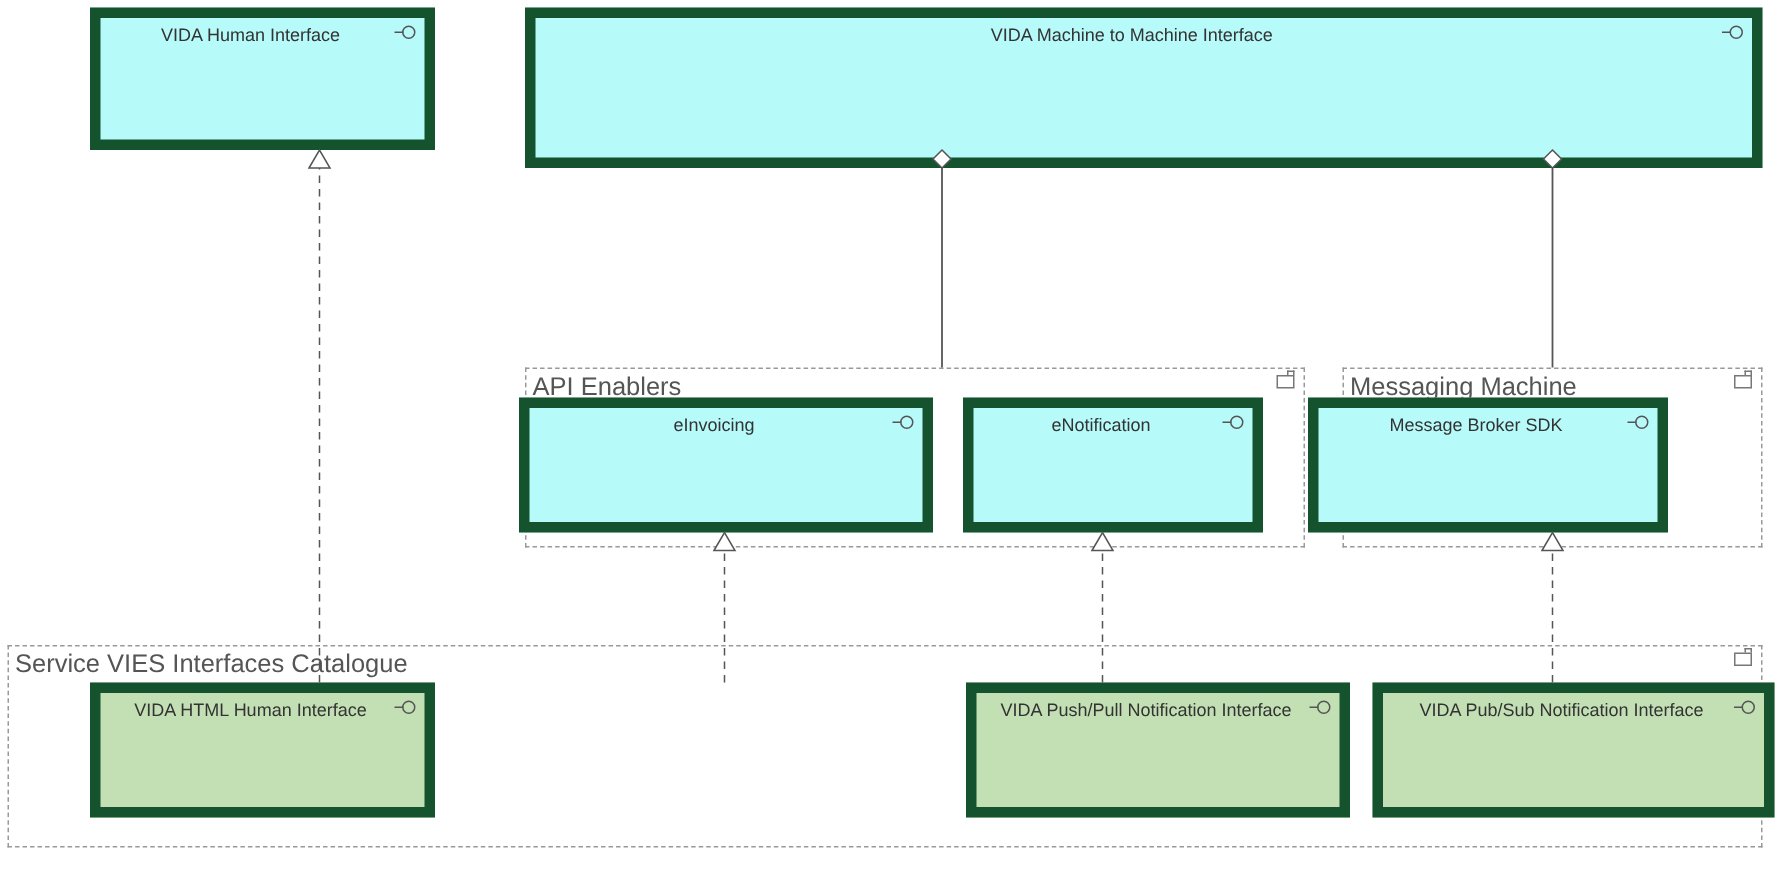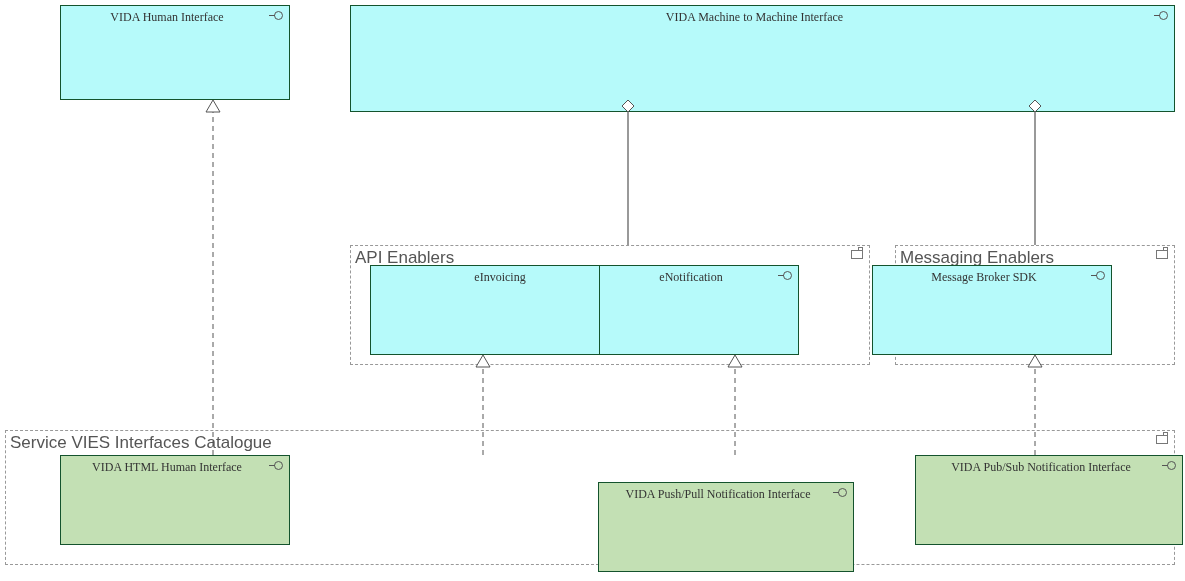--- a/index.html
+++ b/index.html
@@ -13,23 +13,22 @@
     color: #333;
     overflow: hidden;
   }
   .canvas {
     position: relative;
     width: 1185px;
     height: 581px;
   }
   .box {
     position: absolute;
-    border: 1px solid #14532d;
-    box-sizing: border-box;
-    font-family: Liberation Serif, serif;
+    border: 7px solid #14532d;
+    box-sizing: border-box;
   }
   .cyan { background: #b6fafa; }
   .green { background: #c3e0b4; }
   .box-title {
     position: absolute;
     top: 4px;
     left: 6px;
     right: 22px;
     text-align: center;
     white-space: nowrap;
@@ -118,52 +117,52 @@
   <div class="box cyan" style="left:350px; top:5px; width:825px; height:107px;">
     <div class="box-title">VIDA Machine to Machine Interface</div>
     <span class="lollipop"></span>
   </div>
 
   <div class="group" style="left:350px; top:245px; width:520px; height:120px;">
     <div class="group-title">API Enablers</div>
     <span class="folder-icon"></span>
   </div>
 
-  <div class="box cyan" style="left:370px; top:265px; width:276px; height:90px;">
+  <div class="box cyan" style="left:346px; top:265px; width:276px; height:90px;">
     <div class="box-title">eInvoicing</div>
     <span class="lollipop"></span>
   </div>
 
-  <div class="box cyan" style="left:599px; top:265px; width:200px; height:90px;">
+  <div class="box cyan" style="left:642px; top:265px; width:200px; height:90px;">
     <div class="box-title">eNotification</div>
     <span class="lollipop"></span>
   </div>
 
   <div class="group" style="left:895px; top:245px; width:280px; height:120px;">
-    <div class="group-title">Messaging Enablers</div>
+    <div class="group-title">Messaging Machine</div>
     <span class="folder-icon"></span>
   </div>
 
   <div class="box cyan" style="left:872px; top:265px; width:240px; height:90px;">
     <div class="box-title">Message Broker SDK</div>
     <span class="lollipop"></span>
   </div>
 
   <div class="group" style="left:5px; top:430px; width:1170px; height:135px;">
     <div class="group-title">Service VIES Interfaces Catalogue</div>
     <span class="folder-icon"></span>
   </div>
 
   <div class="box green" style="left:60px; top:455px; width:230px; height:90px;">
     <div class="box-title">VIDA HTML Human Interface</div>
     <span class="lollipop"></span>
   </div>
 
 
-  <div class="box green" style="left:598px; top:455px; width:256px; height:90px;margin-top:27px;">
+  <div class="box green" style="left:644px; top:455px; width:256px; height:90px;">
     <div class="box-title">VIDA Push/Pull Notification Interface</div>
     <span class="lollipop"></span>
   </div>
 
   <div class="box green" style="left:915px; top:455px; width:268px; height:90px;">
     <div class="box-title">VIDA Pub/Sub Notification Interface</div>
     <span class="lollipop"></span>
   </div>
 
   <svg class="connectors">

